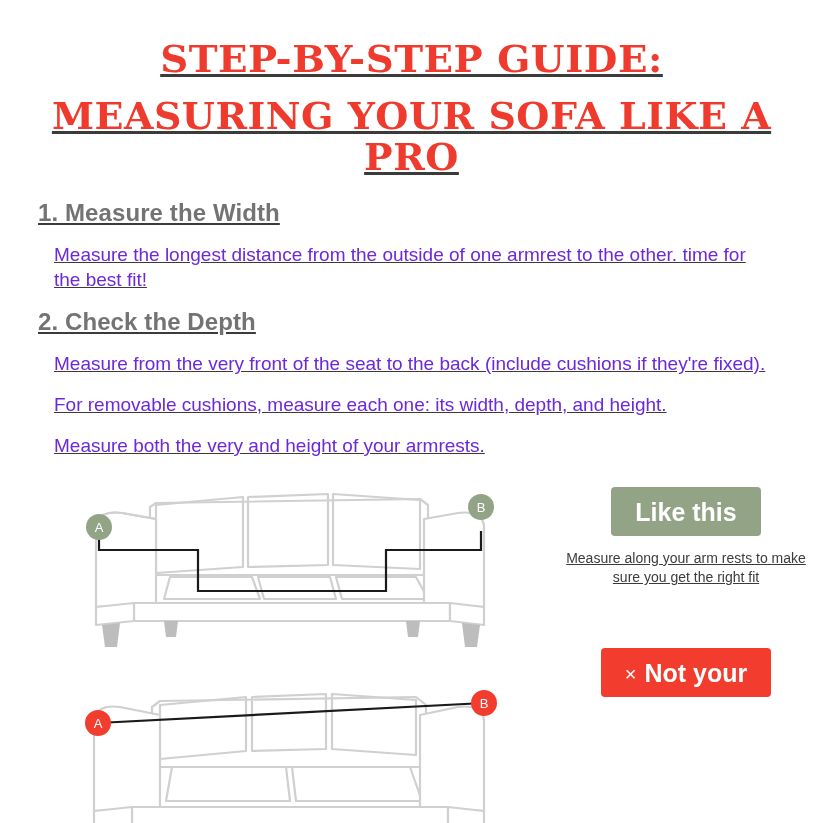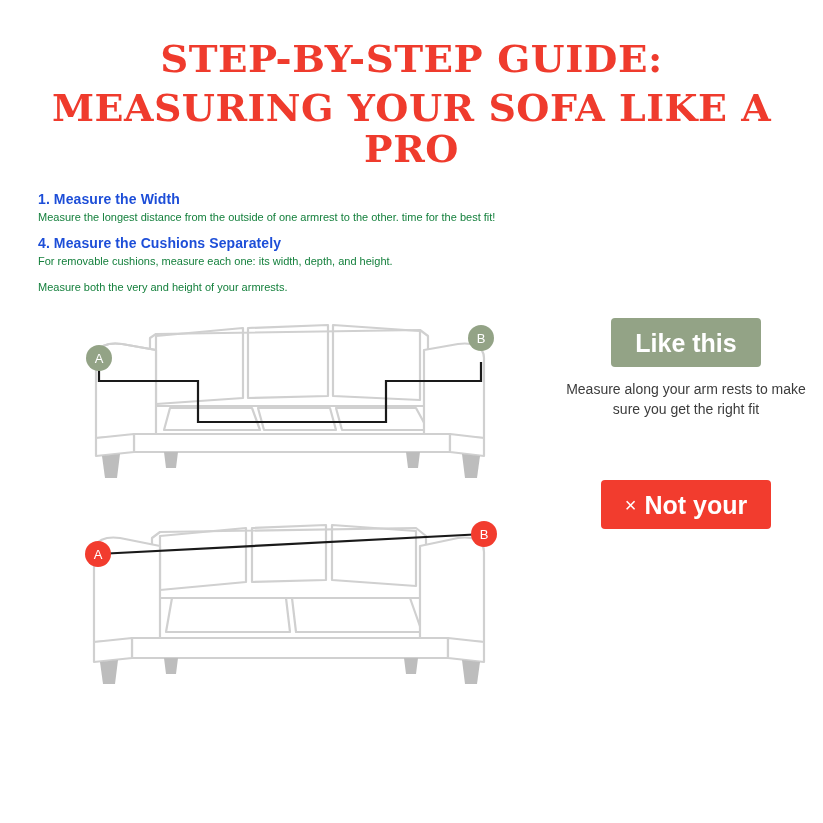--- a/index.html
+++ b/index.html
@@ -14,61 +14,62 @@
     color: #3b3b3b;
     overflow: hidden;
     position: relative;
   }
   .page {
     position: relative;
     width: 823px;
     height: 598px;
     box-sizing: border-box;
     padding: 30px 38px 0 38px;
+    text-decoration: underline;
   }
 
   
   .title-block {
     text-align: center;
     color: #ef3b2d;
     font-family: "DejaVu Serif", serif;
     font-weight: bold;
     letter-spacing: 0.5px;
     line-height: 1.08;
     padding-top: 8px;
   }
   .title-line1 {
     font-size: 38px;
     text-transform: uppercase;
     transform: scaleX(1.02);
   }
   .title-line2 {
     font-size: 38px;
     text-transform: uppercase;
-    margin-top: 8px;
+    margin-top: 16px;
   }
 
   
   .steps {
     margin-top: 22px;
   }
   .step {
     margin-bottom: 11px;
   }
   .step-title {
-    color: #1d4ed8;
-    font-size: 14px;
+    color: #737373;
+    font-size: 24px;
     font-weight: bold;
     margin: 0 0 3px 0;
     letter-spacing: 0.1px;
   }
   .step-body {
-    color: #15803d;
-    font-size: 11px;
-    margin: 0;
+    color: #6d28d9;
+    font-size: 19px;
+    margin: 16px;
     line-height: 1.3;
   }
 
   
   .lower {
     position: relative;
     margin-top: 12px;
     display: flex;
     gap: 0px;
   }
@@ -120,23 +121,26 @@
     <div class="title-line1">Step-by-Step Guide:</div>
     <div class="title-line2">Measuring Your Sofa Like a Pro</div>
   </div>
 
   <div class="steps">
     <div class="step">
       <p class="step-title">1. Measure the Width</p>
       <p class="step-body">Measure the longest distance from the outside of one armrest to the other. time for the best fit!</p>
     </div>
     <div class="step">
-    </div>
-    <div class="step">
-      <p class="step-title">4. Measure the Cushions Separately</p>
+      <p class="step-title">2. Check the Depth</p>
+      <p class="step-body">Measure from the very front of the seat to the back (include cushions if they're fixed).</p>
+    </div>
+    <div class="step">
+    </div>
+    <div class="step">
       <p class="step-body">For removable cushions, measure each one: its width, depth, and height.</p>
     </div>
     <div class="step">
       <p class="step-body">Measure both the very and height of your armrests.</p>
     </div>
   </div>
 
   <div class="lower">
 
     <div class="sofas">

